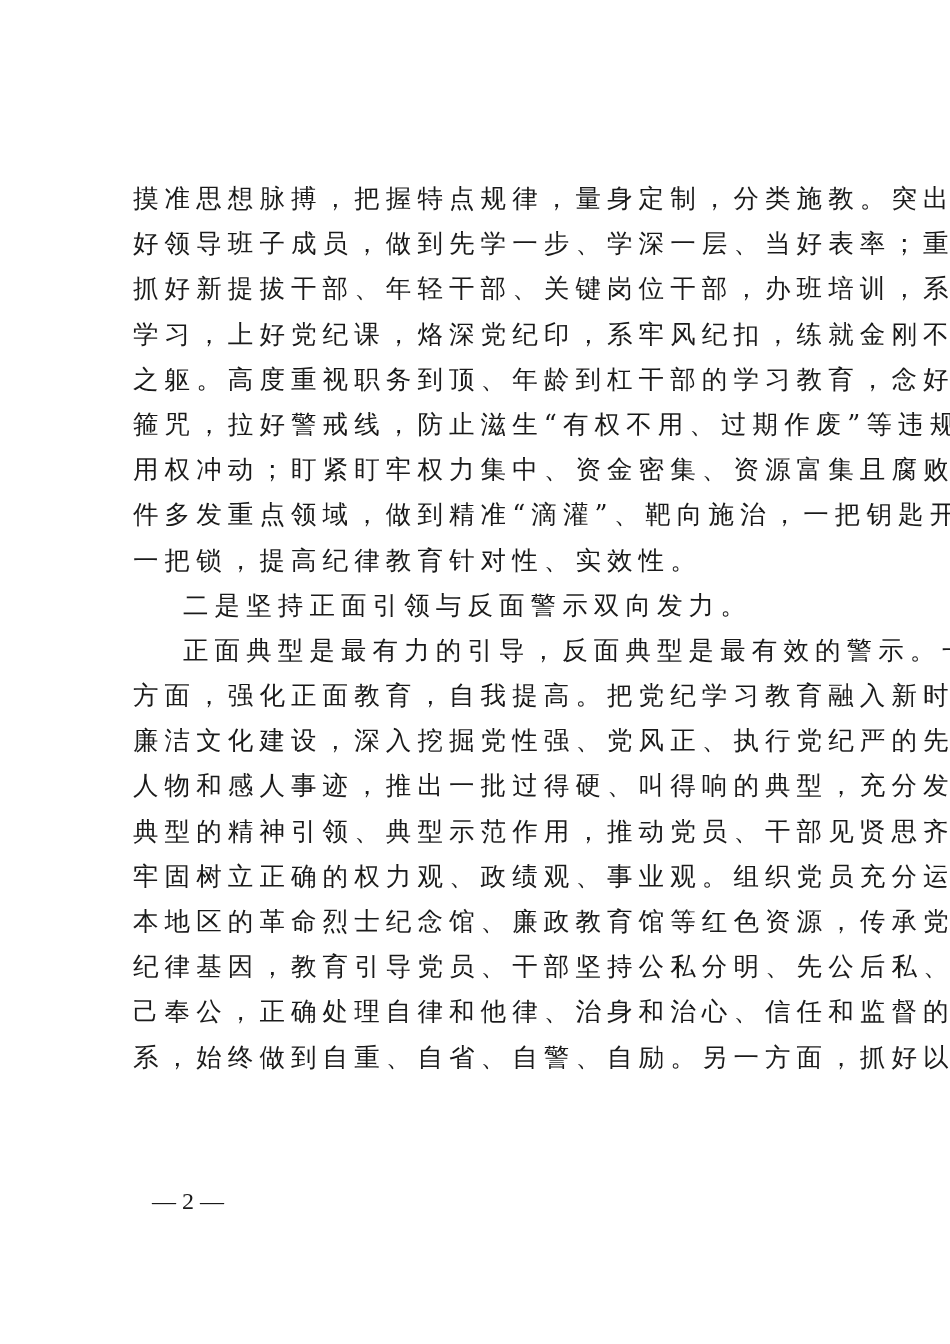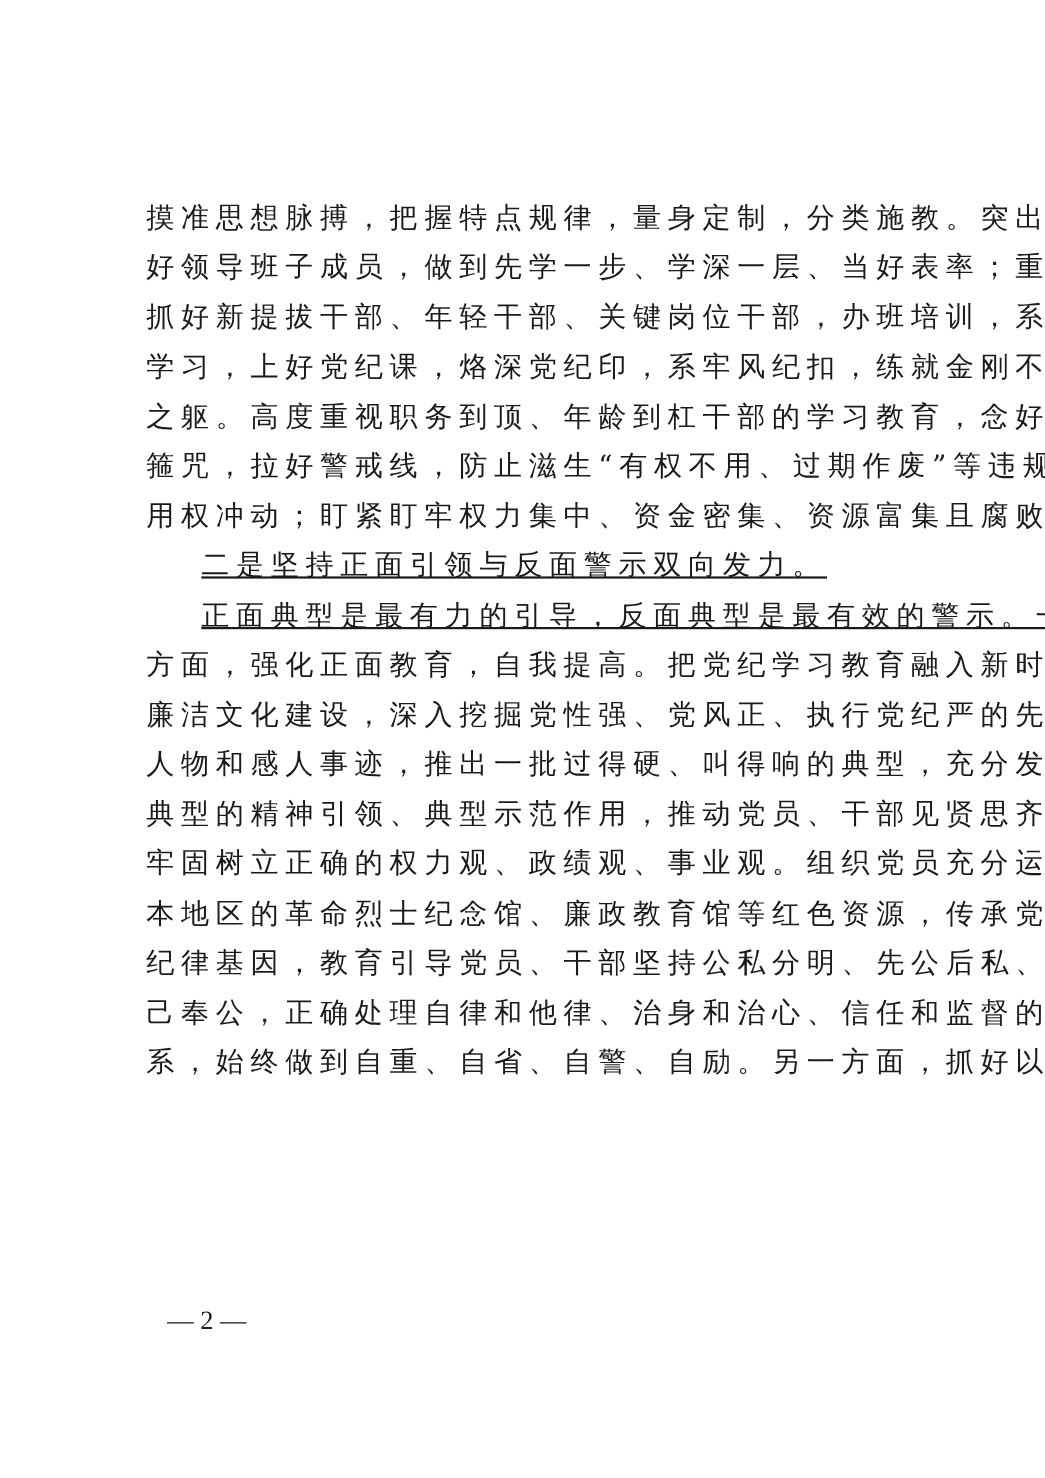--- a/index.html
+++ b/index.html
@@ -13,21 +13,21 @@
       top: 176px;
       width: 696px;
       font-family: "DejaVu Serif", "Liberation Serif", serif;
       font-size: 25.5px;
       line-height: 45.2px;
       color: #1a1a1a;
       letter-spacing: 6.1px;
     }
     .para { margin: 0; padding: 0; text-align: justify; text-align-last: left; word-break: break-all; }
     .line { display: block; white-space: nowrap; height: 45.2px; }
-    .indent { padding-left: 50px; text-decoration: underline; }
+    .indent { padding-left: 50px; }
     .footer {
       position: absolute;
       left: 152px;
       top: 1188px;
       font-family: "Liberation Serif", "DejaVu Serif", serif;
       font-size: 24px;
       color: #1a1a1a;
       white-space: nowrap;
     }
   </style>
@@ -38,20 +38,22 @@
   <div class="text-block">
 
     <div class="para">
       <span class="line">摸准思想脉搏，把握特点规律，量身定制，分类施教。突出抓</span>
       <span class="line">好领导班子成员，做到先学一步、学深一层、当好表率；重点</span>
       <span class="line">抓好新提拔干部、年轻干部、关键岗位干部，办班培训，系统</span>
       <span class="line">学习，上好党纪课，烙深党纪印，系牢风纪扣，练就金刚不坏</span>
       <span class="line">之躯。高度重视职务到顶、年龄到杠干部的学习教育，念好紧</span>
       <span class="line">箍咒，拉好警戒线，防止滋生“有权不用、过期作废”等违规</span>
       <span class="line">用权冲动；盯紧盯牢权力集中、资金密集、资源富集且腐败案</span>
+      <span class="line">件多发重点领域，做到精准“滴灌”、靶向施治，一把钥匙开</span>
+      <span class="line">一把锁，提高纪律教育针对性、实效性。</span>
     </div>
 
     <div class="para">
       <span class="line indent">二是坚持正面引领与反面警示双向发力。</span>
     </div>
 
     <div class="para">
       <span class="line indent">正面典型是最有力的引导，反面典型是最有效的警示。一</span>
       <span class="line">方面，强化正面教育，自我提高。把党纪学习教育融入新时代</span>
       <span class="line">廉洁文化建设，深入挖掘党性强、党风正、执行党纪严的先进</span>

